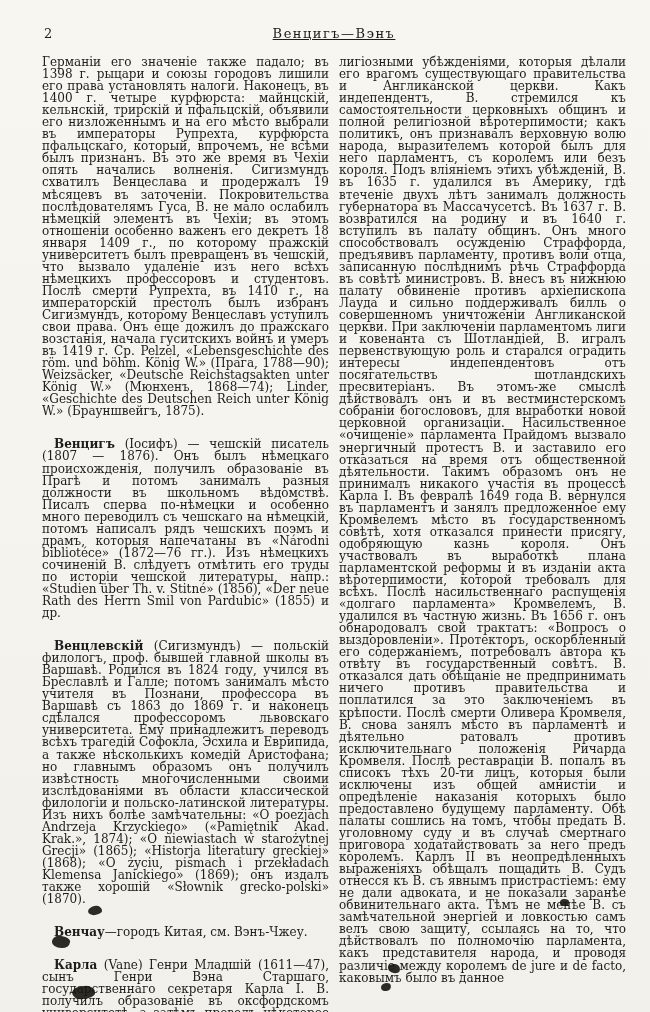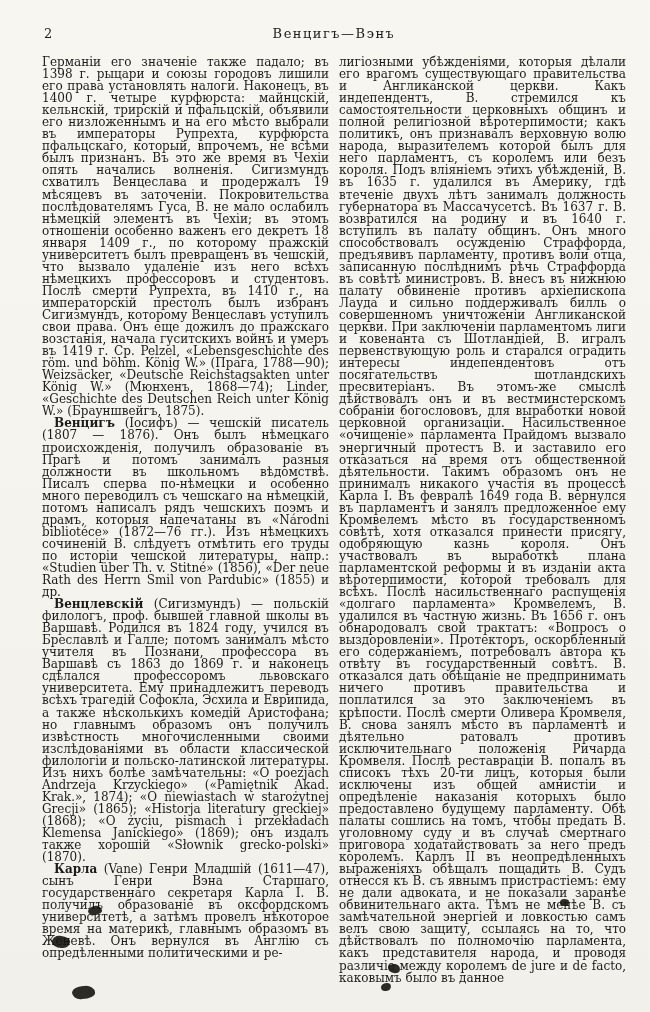--- a/index.html
+++ b/index.html
@@ -30,34 +30,35 @@
     top: 2px;
     font-size: 13px;
   }
   .running-title {
     position: absolute;
     left: 0; right: 0;
     top: 2px;
     text-align: center;
     font-size: 13px;
     letter-spacing: 1.5px;
+    text-decoration: underline;
   }
   .columns {
     display: flex;
     gap: 10px;
   }
   .column {
     width: 287px;
     font-size: 12px;
     line-height: 12.05px;
     text-align: justify;
     text-justify: inter-word;
   }
   p.para { margin: 0; }
-  p.entry { text-indent: 12px; }
+  p.entry { text-indent: 12px; margin-top: 21px; }
   .headword { font-weight: 700; }
   .smudge {
     position: absolute;
     background: #17150f;
     opacity: 0.9;
   }
   .s1 { left: 88px;  top: 906px; width: 14px; height: 9px;  border-radius: 60% 40% 55% 45% / 50% 62% 40% 52%; transform: rotate(-8deg); }
   .s2 { left: 52px;  top: 936px; width: 18px; height: 12px; border-radius: 45% 58% 50% 62% / 55% 42% 60% 48%; transform: rotate(5deg); }
   .s3 { left: 72px;  top: 986px; width: 23px; height: 13px; border-radius: 55% 45% 62% 40% / 48% 58% 44% 60%; transform: rotate(-4deg); }
   .s4 { left: 560px; top: 899px; width: 9px;  height: 7px;  border-radius: 50% 60% 45% 55% / 55% 45% 60% 40%; }
@@ -73,20 +74,21 @@
     <span class="page-number">2</span>
     <span class="running-title">Венцигъ—Вэнъ</span>
   </div>
 
   <div class="columns">
 
     <div class="column">
       <p class="para cont">Германіи его значеніе также падало; въ 1398 г. рыцари и союзы городовъ лишили его права установлять налоги. Наконецъ, въ 1400 г. четыре курфюрста: майнцскій, кельнскій, трирскій и пфальцскій, объявили его низложеннымъ и на его мѣсто выбрали въ императоры Рупрехта, курфюрста пфальцскаго, который, впрочемъ, не всѣми былъ признанъ. Въ это же время въ Чехіи опять начались волненія. Сигизмундъ схватилъ Венцеслава и продержалъ 19 мѣсяцевъ въ заточеніи. Покровительства послѣдователямъ Гуса, В. не мало ослабилъ нѣмецкій элементъ въ Чехіи; въ этомъ отношеніи особенно важенъ его декретъ 18 января 1409 г., по которому пражскій университетъ былъ превращенъ въ чешскій, что вызвало удаленіе изъ него всѣхъ нѣмецкихъ профессоровъ и студентовъ. Послѣ смерти Рупрехта, въ 1410 г., на императорскій престолъ былъ избранъ Сигизмундъ, которому Венцеславъ уступилъ свои права. Онъ еще дожилъ до пражскаго возстанія, начала гуситскихъ войнъ и умеръ въ 1419 г. Ср. Pelzel, «Lebensgeschichte des röm. und böhm. König W.» (Прага, 1788—90); Weizsäcker, «Deutsche Reichstagsakten unter König W.» (Мюнхенъ, 1868—74); Linder, «Geschichte des Deutschen Reich unter König W.» (Брауншвейгъ, 1875).</p>
       <p class="para entry"><span class="headword">Венцигъ</span><span> (Іосифъ) — чешскій писатель (1807 — 1876). Онъ былъ нѣмецкаго происхожденія, получилъ образованіе въ Прагѣ и потомъ занималъ разныя должности въ школьномъ вѣдомствѣ. Писалъ сперва по-нѣмецки и особенно много переводилъ съ чешскаго на нѣмецкій, потомъ написалъ рядъ чешскихъ поэмъ и драмъ, которыя напечатаны въ «Národni bibliotéce» (1872—76 гг.). Изъ нѣмецкихъ сочиненій В. слѣдуетъ отмѣтить его труды по исторіи чешской литературы, напр.: «Studien über Th. v. Stitné» (1856), «Der neue Rath des Herrn Smil von Pardubic» (1855) и др.</span></p>
       <p class="para entry"><span class="headword">Венцлевскій</span><span> (Сигизмундъ) — польскій филологъ, проф. бывшей главной школы въ Варшавѣ. Родился въ 1824 году, учился въ Бреславлѣ и Галле; потомъ занималъ мѣсто учителя въ Познани, профессора въ Варшавѣ съ 1863 до 1869 г. и наконецъ сдѣлался профессоромъ львовскаго университета. Ему принадлежитъ переводъ всѣхъ трагедій Софокла, Эсхила и Еврипида, а также нѣсколькихъ комедій Аристофана; но главнымъ образомъ онъ получилъ извѣстность многочисленными своими изслѣдованіями въ области классической филологіи и польско-латинской литературы. Изъ нихъ болѣе замѣчательны: «O poezjach Andrzeja Krzyckiego» («Pamiętnik Akad. Krak.», 1874); «O niewiastach w starożytnej Grecji» (1865); «Historja literatury greckiej» (1868); «O życiu, pismach i przekładach Klemensa Janickiego» (1869); онъ издалъ также хорошій «Słownik grecko-polski» (1870).</span></p>
+      <p class="para entry"><span class="headword">Венчау</span><span>—городъ Китая, см. Вэнъ-Чжеу.</span></p>
       <p class="para entry"><span class="headword">Карла</span><span> (Vane) Генри Младшій (1611—47), сынъ Генри Вэна Старшаго, государственнаго секретаря Карла I. В. получилъ образованіе въ оксфордскомъ университетѣ, а затѣмъ провелъ нѣкоторое время на материкѣ, главнымъ образомъ въ Женевѣ. Онъ вернулся въ Англію съ опредѣленными политическими и ре-</span></p>
     </div>
 
     <div class="column">
       <p class="para cont">лигіозными убѣжденіями, которыя дѣлали его врагомъ существующаго правительства и Англиканской церкви. Какъ индепендентъ, В. стремился къ самостоятельности церковныхъ общинъ и полной религіозной вѣротерпимости; какъ политикъ, онъ признавалъ верховную волю народа, выразителемъ которой былъ для него парламентъ, съ королемъ или безъ короля. Подъ вліяніемъ этихъ убѣжденій, В. въ 1635 г. удалился въ Америку, гдѣ втеченіе двухъ лѣтъ занималъ должность губернатора въ Массачусетсѣ. Въ 1637 г. В. возвратился на родину и въ 1640 г. вступилъ въ палату общинъ. Онъ много способствовалъ осужденію Страффорда, предъявивъ парламенту, противъ воли отца, записанную послѣднимъ рѣчь Страффорда въ совѣтѣ министровъ. В. внесъ въ нижнюю палату обвиненіе противъ архіепископа Лауда и сильно поддерживалъ билль о совершенномъ уничтоженіи Англиканской церкви. При заключеніи парламентомъ лиги и ковенанта съ Шотландіей, В. игралъ первенствующую роль и старался оградить интересы индепендентовъ отъ посягательствъ шотландскихъ пресвитеріанъ. Въ этомъ-же смыслѣ дѣйствовалъ онъ и въ вестминстерскомъ собраніи богослововъ, для выработки новой церковной организаціи. Насильственное «очищеніе» парламента Прайдомъ вызвало энергичный протестъ В. и заставило его отказаться на время отъ общественной дѣятельности. Такимъ образомъ онъ не принималъ никакого участія въ процессѣ Карла I. Въ февралѣ 1649 года В. вернулся въ парламентъ и занялъ предложенное ему Кромвелемъ мѣсто въ государственномъ совѣтѣ, хотя отказался принести присягу, одобряющую казнь короля. Онъ участвовалъ въ выработкѣ плана парламентской реформы и въ изданіи акта вѣротерпимости, которой требовалъ для всѣхъ. Послѣ насильственнаго распущенія «долгаго парламента» Кромвелемъ, В. удалился въ частную жизнь. Въ 1656 г. онъ обнародовалъ свой трактатъ: «Вопросъ о выздоровленіи». Протекторъ, оскорбленный его содержаніемъ, потребовалъ автора къ отвѣту въ государственный совѣтъ. В. отказался дать обѣщаніе не предпринимать ничего противъ правительства и поплатился за это заключеніемъ въ крѣпости. Послѣ смерти Оливера Кромвеля, В. снова занялъ мѣсто въ парламентѣ и дѣятельно ратовалъ противъ исключительнаго положенія Ричарда Кромвеля. Послѣ реставраціи В. попалъ въ списокъ тѣхъ 20-ти лицъ, которыя были исключены изъ общей амнистіи и опредѣленіе наказанія которыхъ было предоставлено будущему парламенту. Обѣ палаты сошлись на томъ, чтобы предать В. уголовному суду и въ случаѣ смертнаго приговора ходатайствовать за него предъ королемъ. Карлъ II въ неопредѣленныхъ выраженіяхъ обѣщалъ пощадить В. Судъ отнесся къ В. съ явнымъ пристрастіемъ: ему не дали адвоката, и не показали заранѣе обвинительнаго акта. Тѣмъ не менѣе В. съ замѣчательной энергіей и ловкостью самъ велъ свою защиту, ссылаясь на то, что дѣйствовалъ по полномочію парламента, какъ представителя народа, и проводя различіе между королемъ de jure и de facto, каковымъ было въ данное</p>
     </div>
 
   </div>
 
   <div class="smudge s1"></div>

